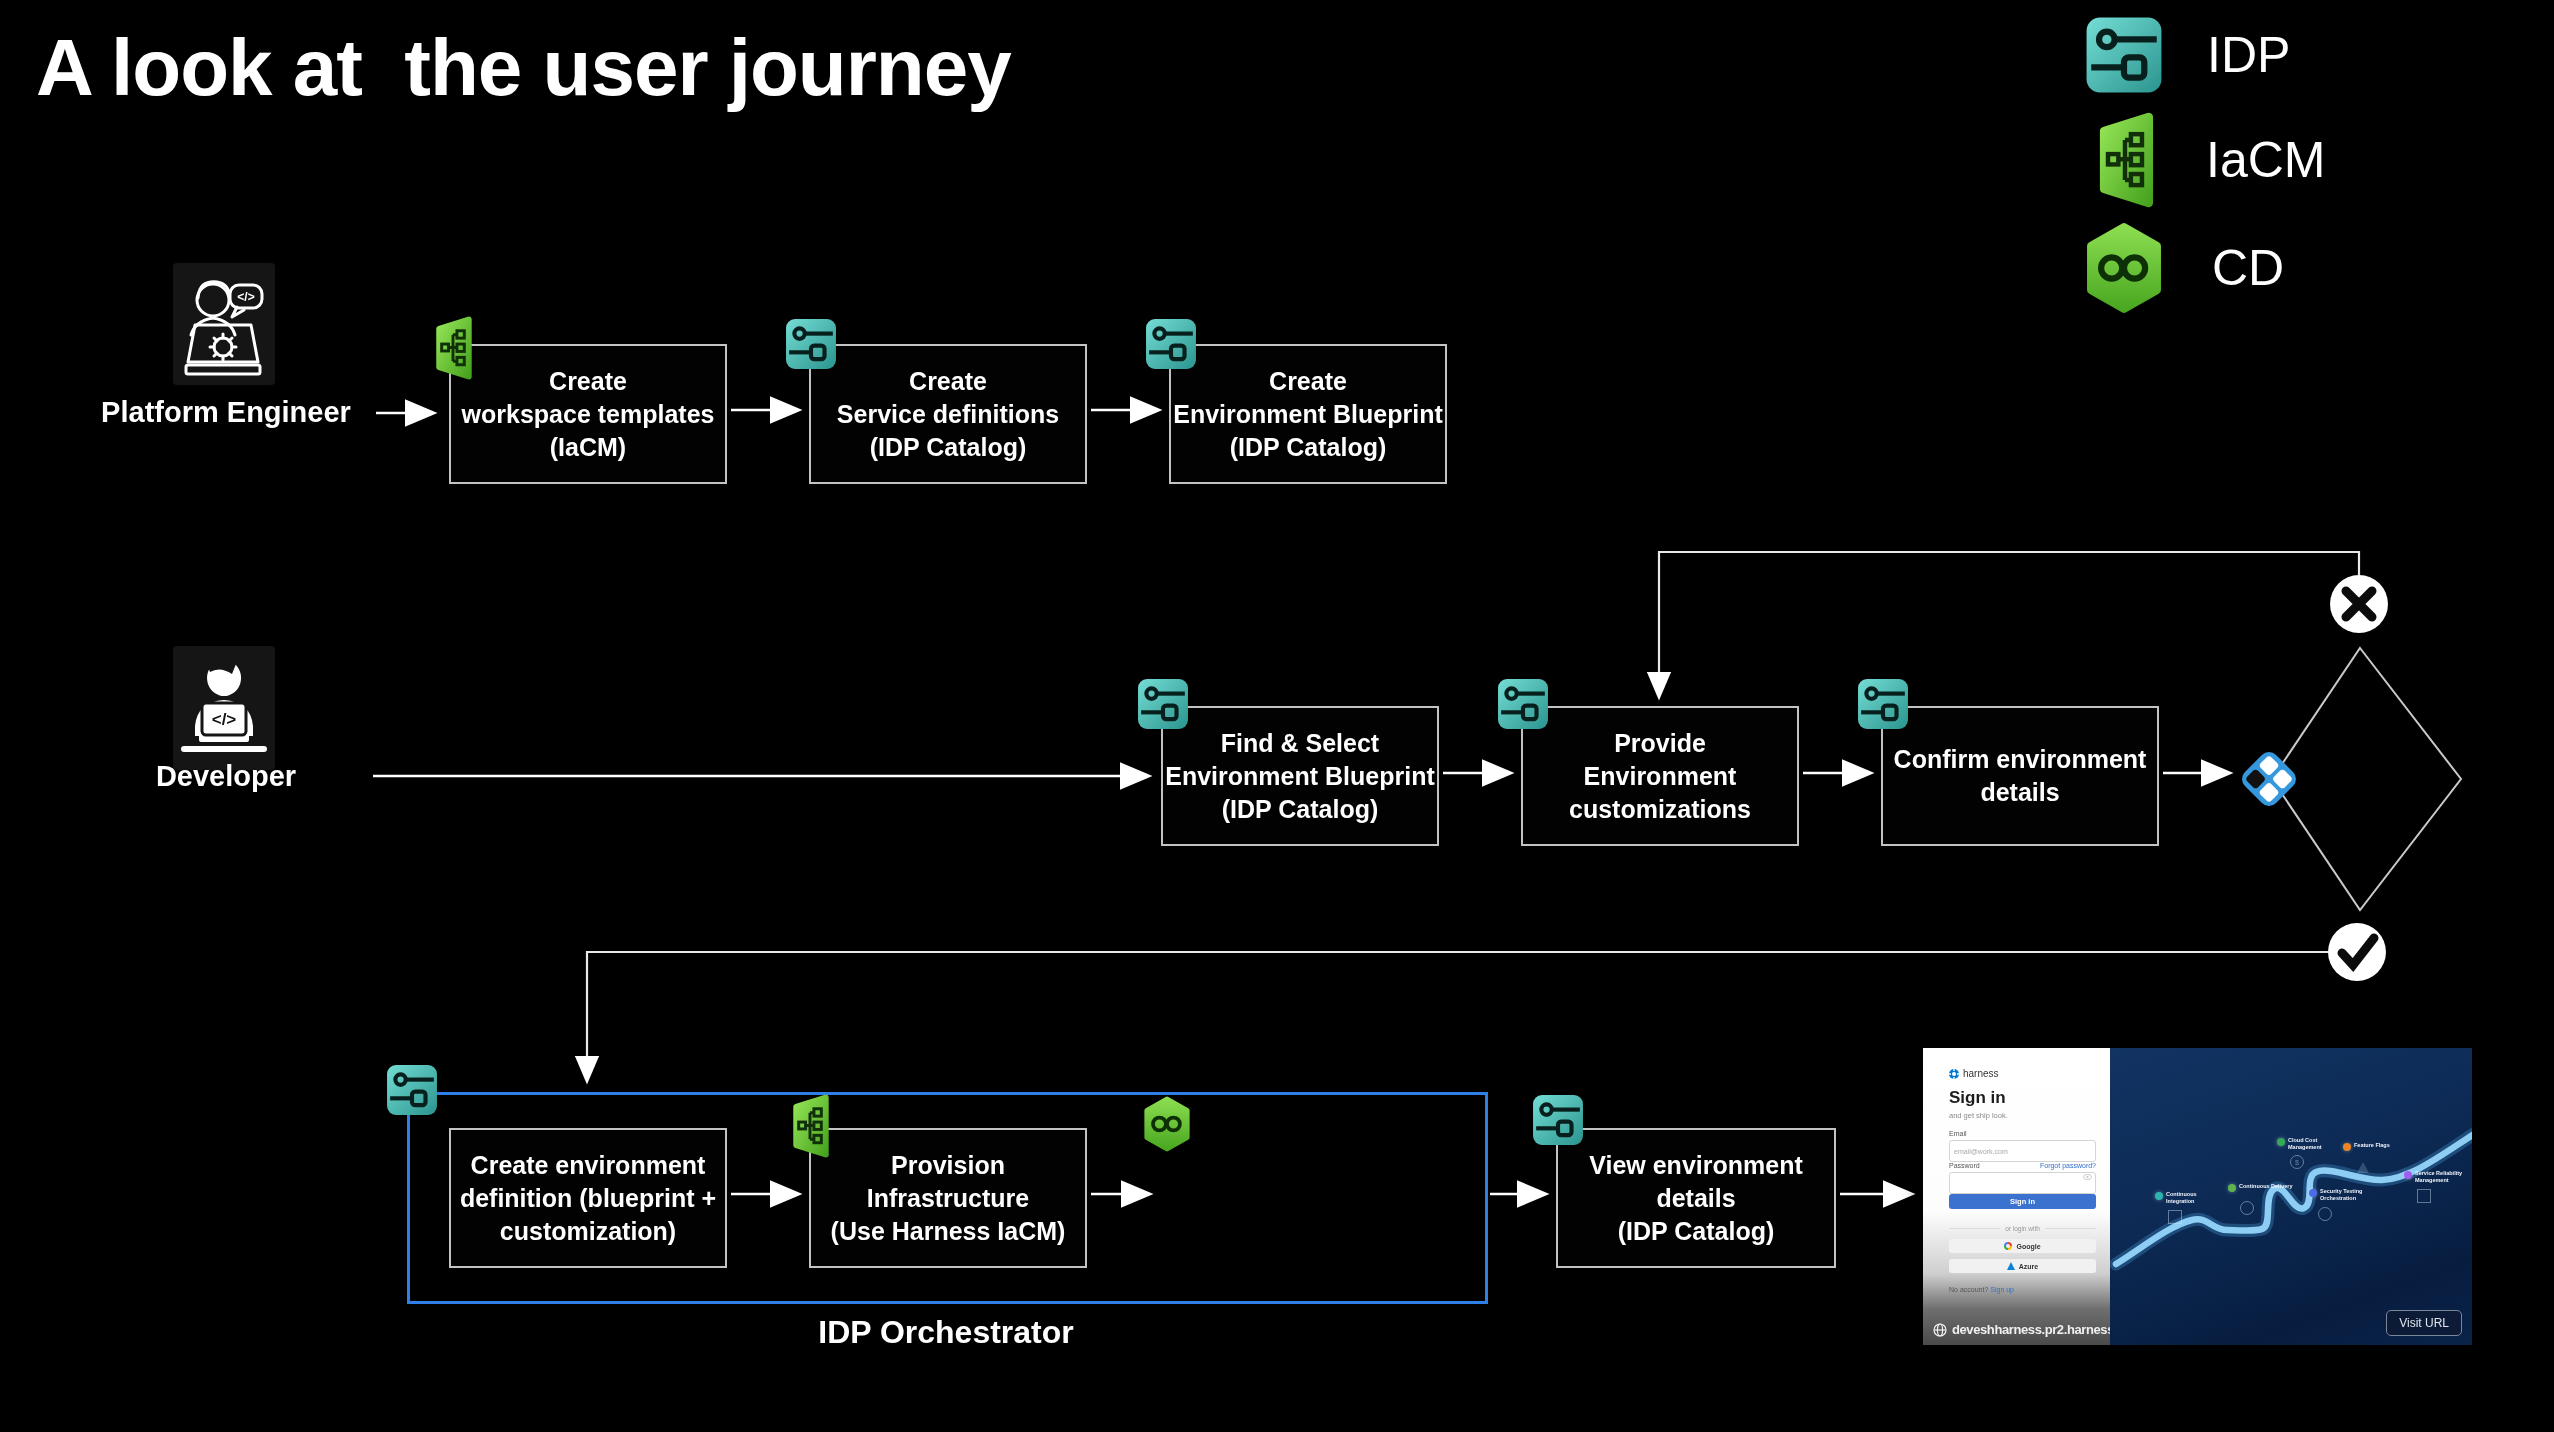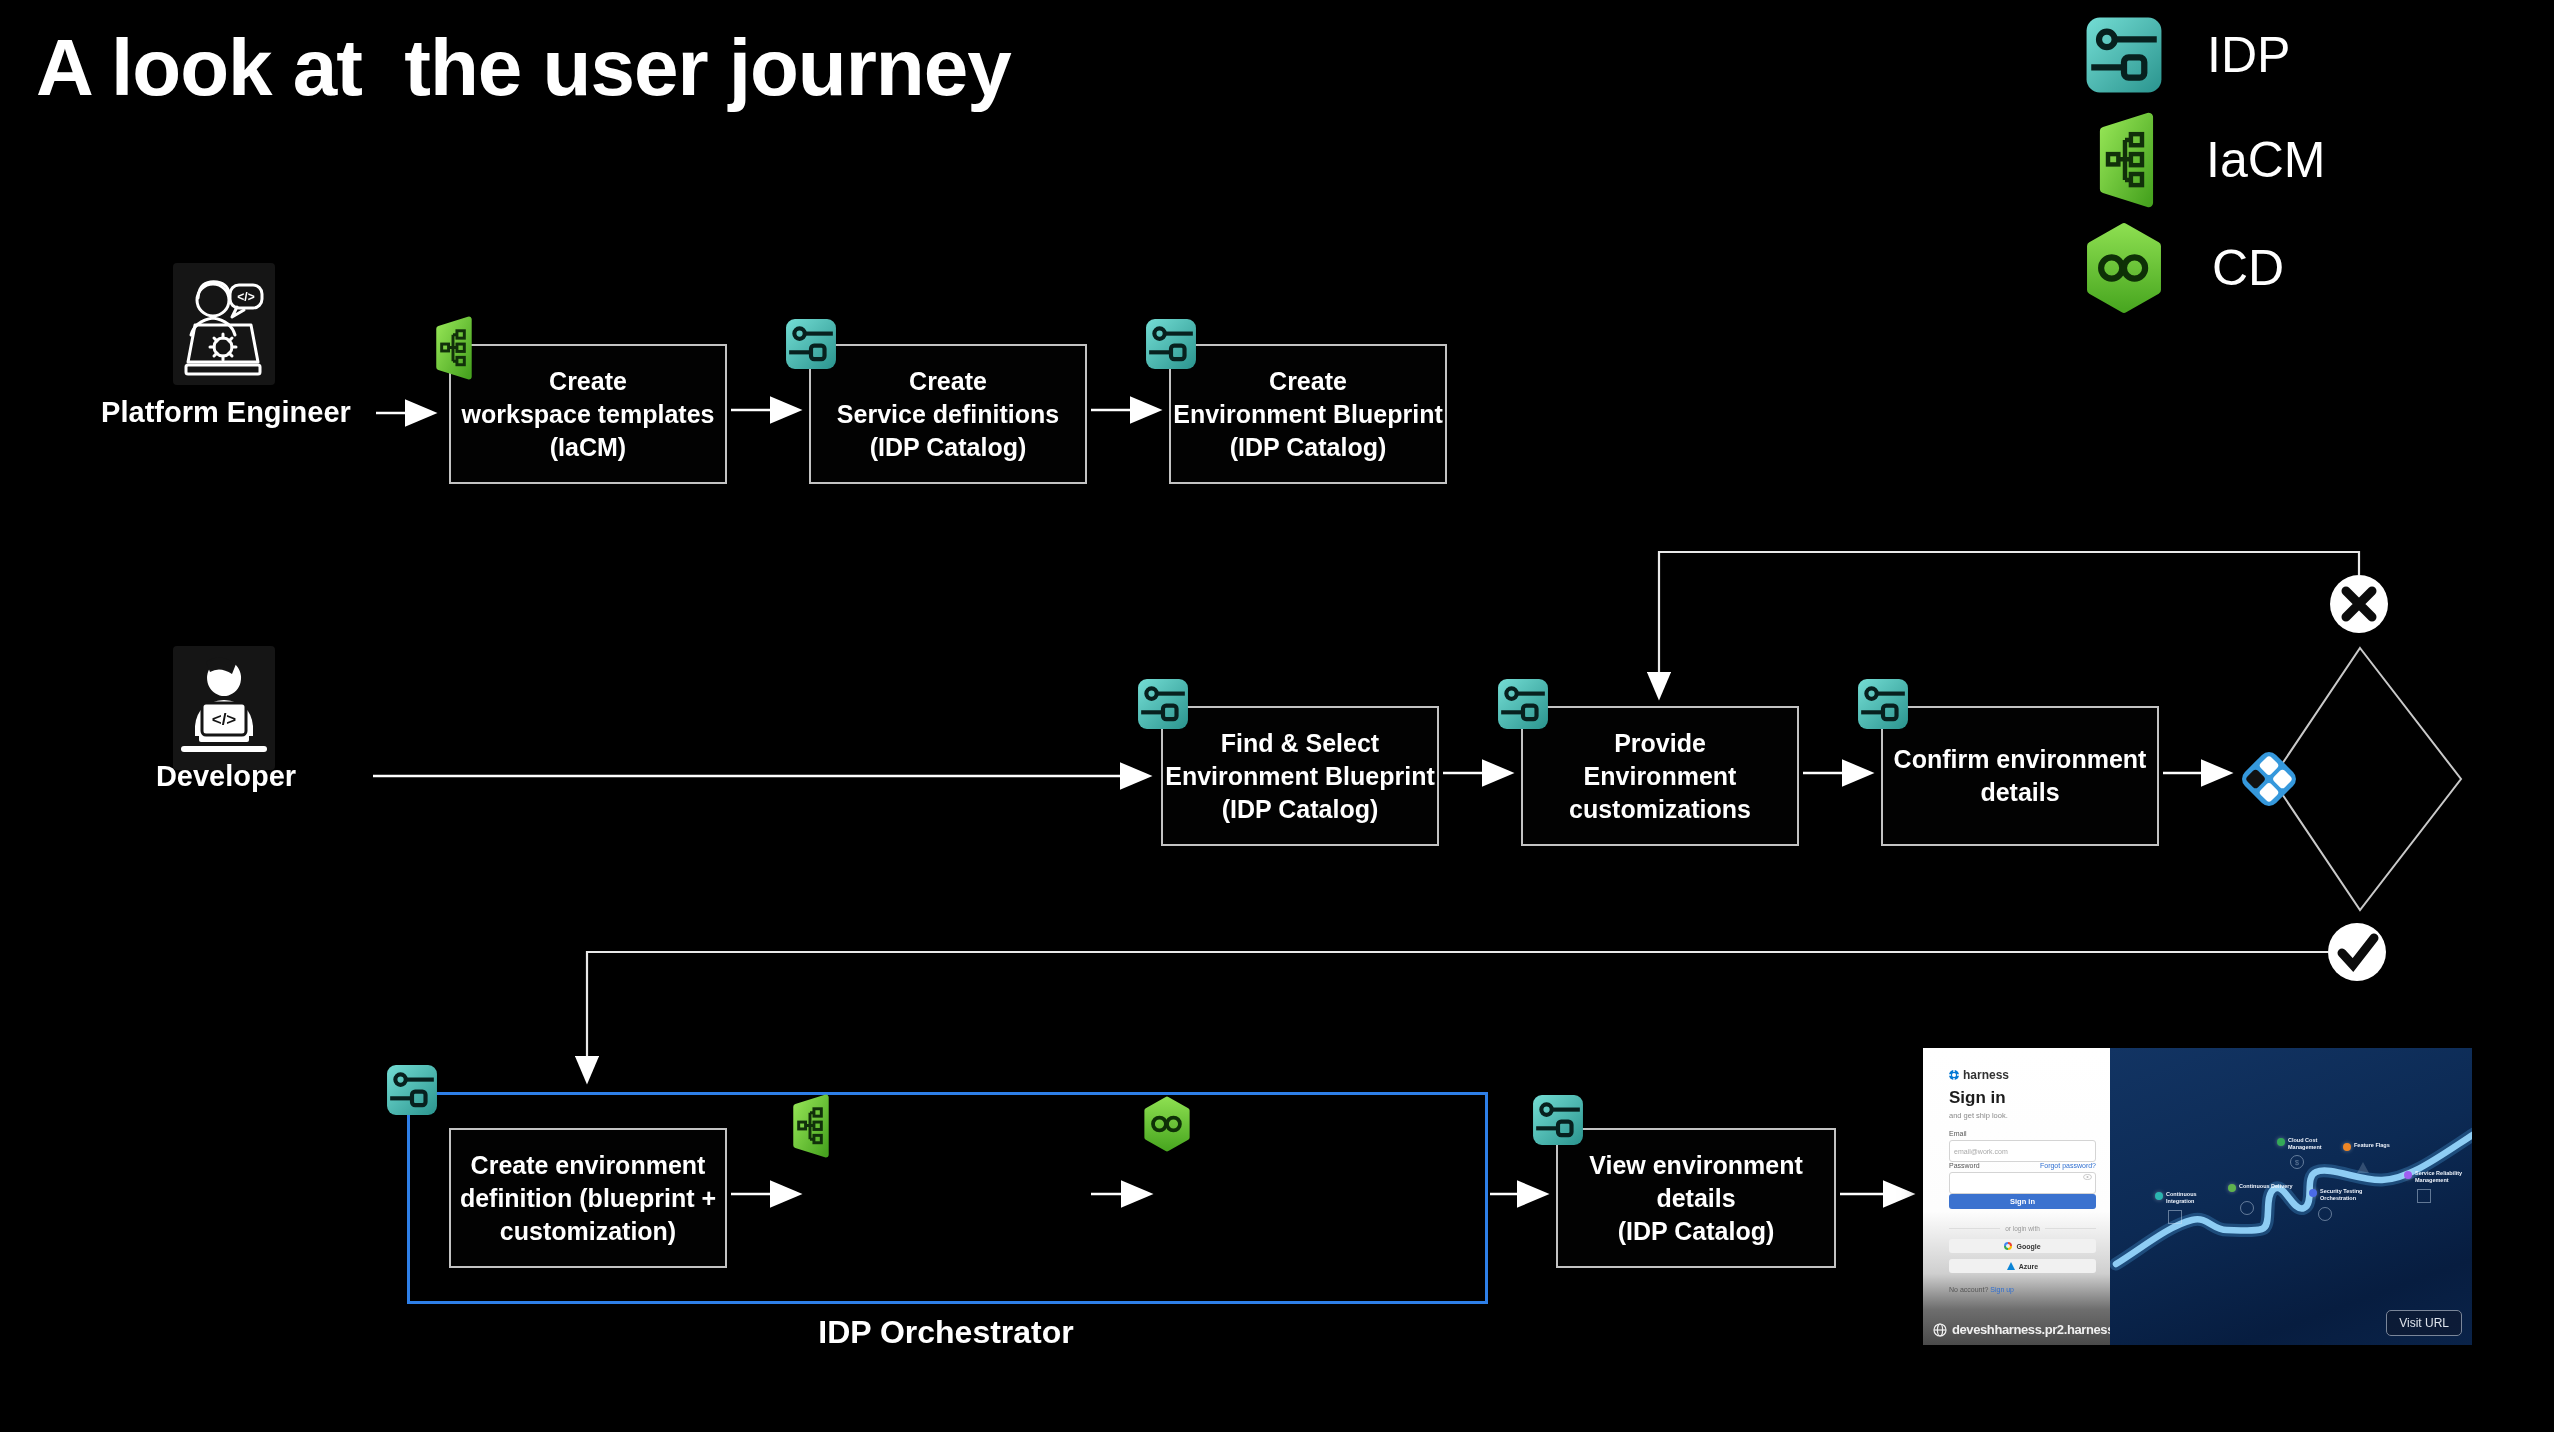--- a/index.html
+++ b/index.html
@@ -28,21 +28,21 @@
   .policy-text{position:absolute;left:2322px;top:748px;color:#fff;font-weight:bold;font-size:27px;line-height:1.3;}
 
   .overlay{position:absolute;left:0;top:0;}
 
   
   .shot{position:absolute;left:1923px;top:1048px;width:549px;height:297px;display:flex;box-shadow:0 0 18px rgba(0,0,0,.8);}
   .shot-left{position:relative;width:187px;height:297px;background:linear-gradient(#ffffff 0%,#fdfdfd 55%,#cfcfcf 76%,#6e6e6e 88%,#4a4a4a 100%);flex:none;}
   .shot-right{position:relative;width:362px;height:297px;background:linear-gradient(160deg,#123463 0%,#0c2a54 45%,#071d40 80%,#0a2349 100%);overflow:hidden;flex:none;}
 
   .brand{position:absolute;left:26px;top:20px;display:flex;align-items:center;gap:4px;}
-  .brand-name{font-size:12px;font-weight:bold;color:#333;}
+  .brand-name{font-size:10px;font-weight:normal;color:#333;}
   .si-head{position:absolute;left:26px;top:40px;font-size:17px;font-weight:bold;color:#1c1c1c;}
   .si-sub{position:absolute;left:26px;top:63px;font-size:7.5px;color:#8a8a8a;}
   .fld-label{position:absolute;font-size:7px;color:#555;}
   .si-input{position:absolute;left:26px;width:147px;height:13px;border:1px solid #d4d4d4;border-radius:3px;background:#fff;font-size:7px;color:#333;padding:10px 4px;box-sizing:border-box;font-family:inherit;}
   .si-input::placeholder{color:#aaa;}
   .forgot{position:absolute;right:14px;font-size:7px;color:#2f6fd1;}
   .eye{position:absolute;left:160px;top:126px;opacity:.55;}
   .si-btn{position:absolute;left:26px;width:147px;height:15px;border:none;border-radius:3px;background:#3b72cf;color:#fff;font-size:7.5px;font-weight:bold;font-family:inherit;display:flex;align-items:center;justify-content:center;}
   .divider{position:absolute;left:26px;top:177px;width:147px;display:flex;align-items:center;gap:5px;font-size:6.5px;color:#999;}
   .divider::before,.divider::after{content:"";flex:1;height:1px;background:#ddd;}
@@ -234,20 +234,25 @@
       <use href="#sym-idp"></use>
     </svg>
   <div class="orchestrator-label">IDP Orchestrator</div>
 
   <div class="box" style="left:449px;top:1128px;width:274px;height:136px;">
     <span>Create environment</span>
     <span>definition (blueprint +</span>
     <span>customization)</span>
   </div>
 
+  <div class="box" style="left:809px;top:1128px;width:274px;height:136px;">
+    <span>Provision</span>
+    <span>Infrastructure</span>
+    <span>(Use Harness IaCM)</span>
+  </div>
   <svg class="flow-icon" style="left:785px;top:1094px;" width="50" height="64">
       <use href="#sym-iacm"></use>
     </svg>
 
   <svg class="flow-icon" style="left:1140px;top:1096px;" width="54" height="56">
       <use href="#sym-cd"></use>
     </svg>
 
   <div class="box" style="left:1556px;top:1128px;width:276px;height:136px;">
     <span>View environment</span>

